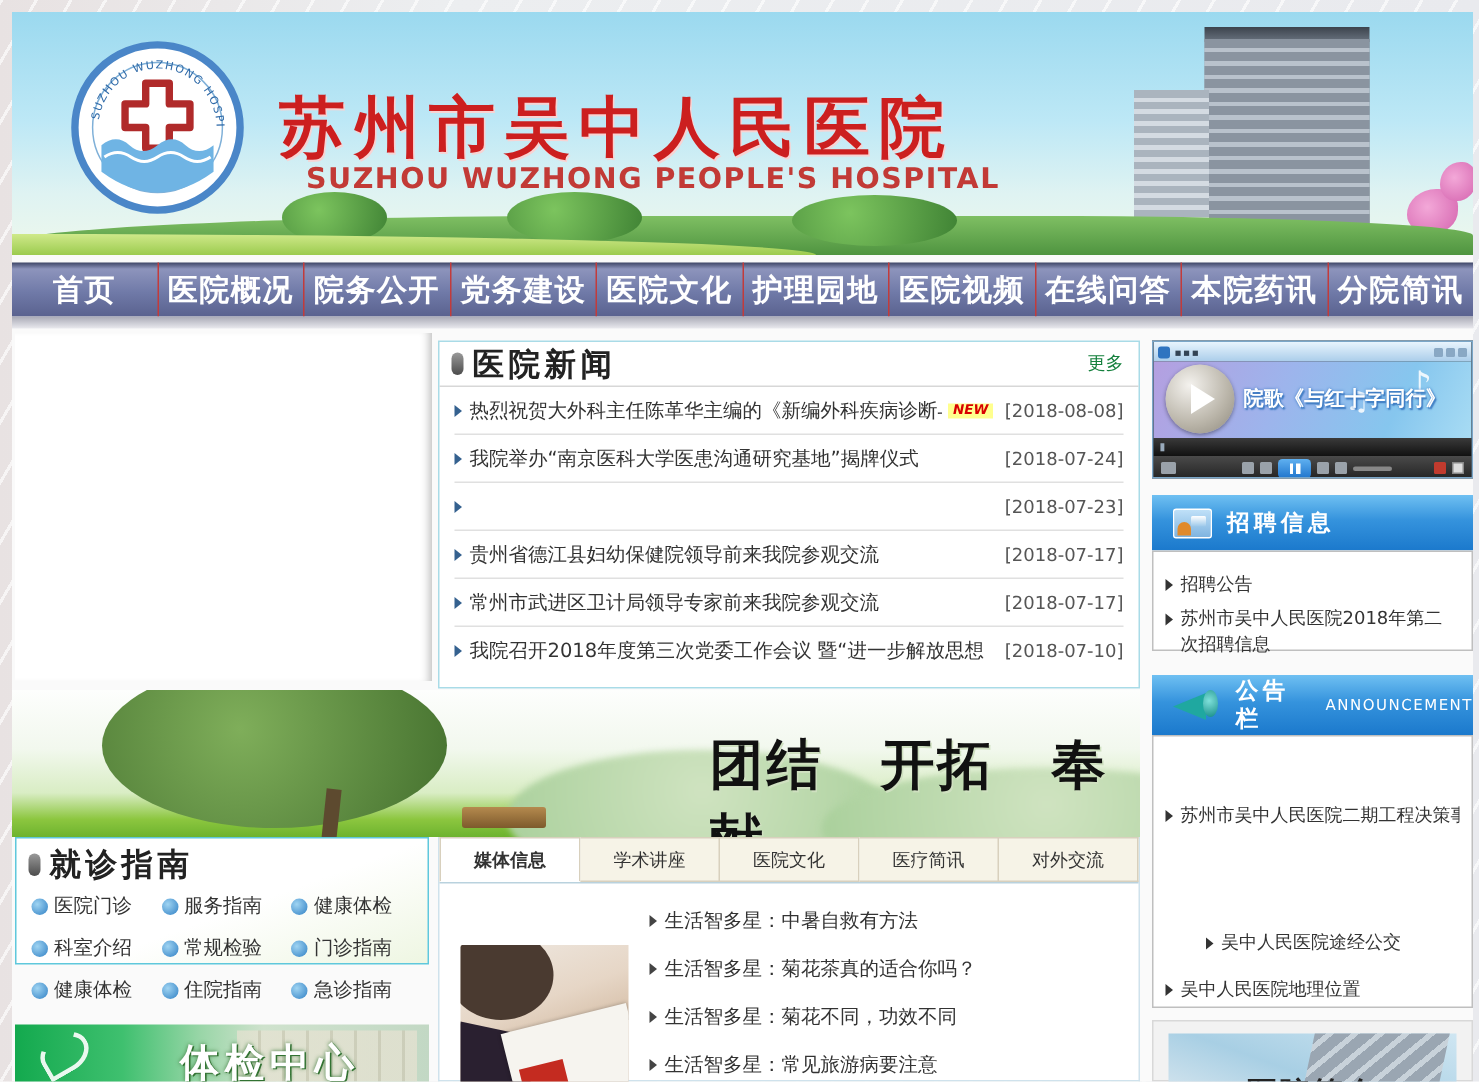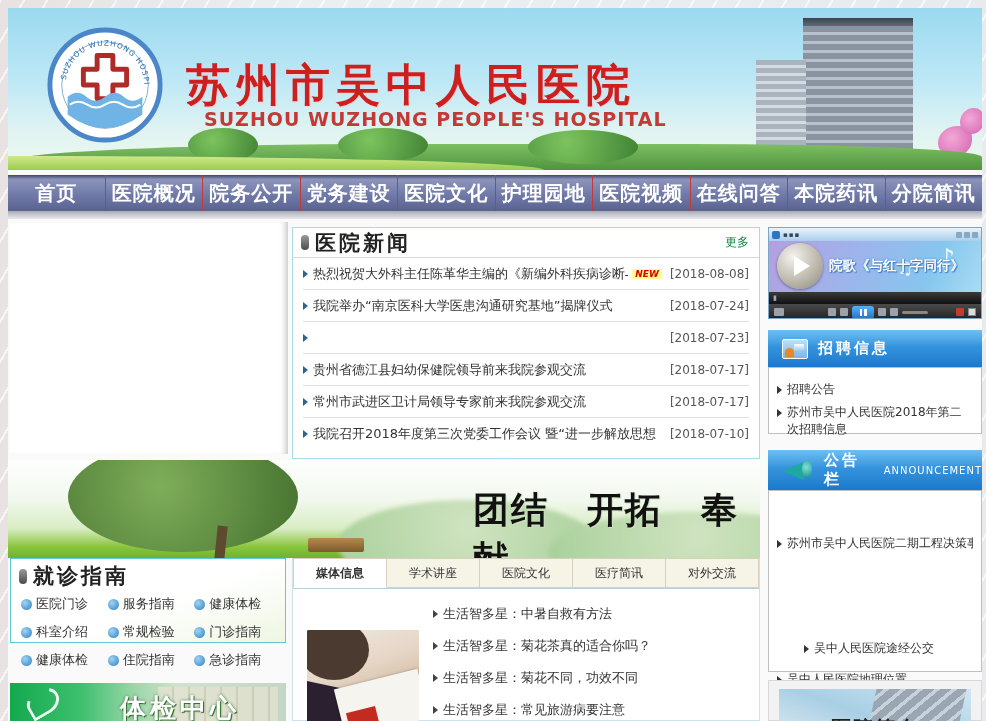--- a/index.html
+++ b/index.html
@@ -167,21 +167,21 @@
     border-right:22px solid #1fa8a0; border-top:9px solid transparent; border-bottom:9px solid transparent; }
   .ico-horn::after { content:""; position:absolute; right:0; top:2px; width:10px; height:18px;
     border-radius:50%; background:radial-gradient(circle at 40% 40%,#7fe0da,#128a84); }
 
   .side-box { position:absolute; left:760px; width:214px; background:#fff; border:1px solid #bfbfbf; }
   #recruit-box { top:359px; height:67px; padding:7px 8px; }
   #ann-box { top:482px; height:182px; padding:4px 8px; }
   .side-item { display:flex; font-size:12px; color:#333; line-height:17px; cursor:pointer; margin-top:6px; }
   .side-item .tri { border-left-color:#333; margin-top:5px; }
   #ann-box .side-item.sp1 { margin-top:40px; }
-  #ann-box .side-item.sp2 { margin-top:88px;padding-left:27px; }
+  #ann-box .side-item.sp2 { margin-top:68px;padding-left:27px; }
   #ann-box .side-item.sp3 { margin-top:14px; }
   .side-item span { white-space:nowrap; overflow:hidden; }
   .side-item.wrap span { white-space:normal; }
 
   #intro-box { position:absolute; left:760px; top:672px; width:214px; height:41px;
     background:#f2f2f2; border:1px solid #d8d8d8; padding:8px 10px 0; }
   #intro-img { position:relative; width:100%; height:60px; overflow:hidden;
     background:linear-gradient(200deg,#cfe6f2 0%,#a8cfe4 50%,#e8eef2 100%); }
   #intro-bldg { position:absolute; right:10px; top:-4px; width:90px; height:60px;
     background:repeating-linear-gradient(135deg,#9aa6b2 0 8px,#c8d2da 8px 12px); transform:skewX(-12deg); }

